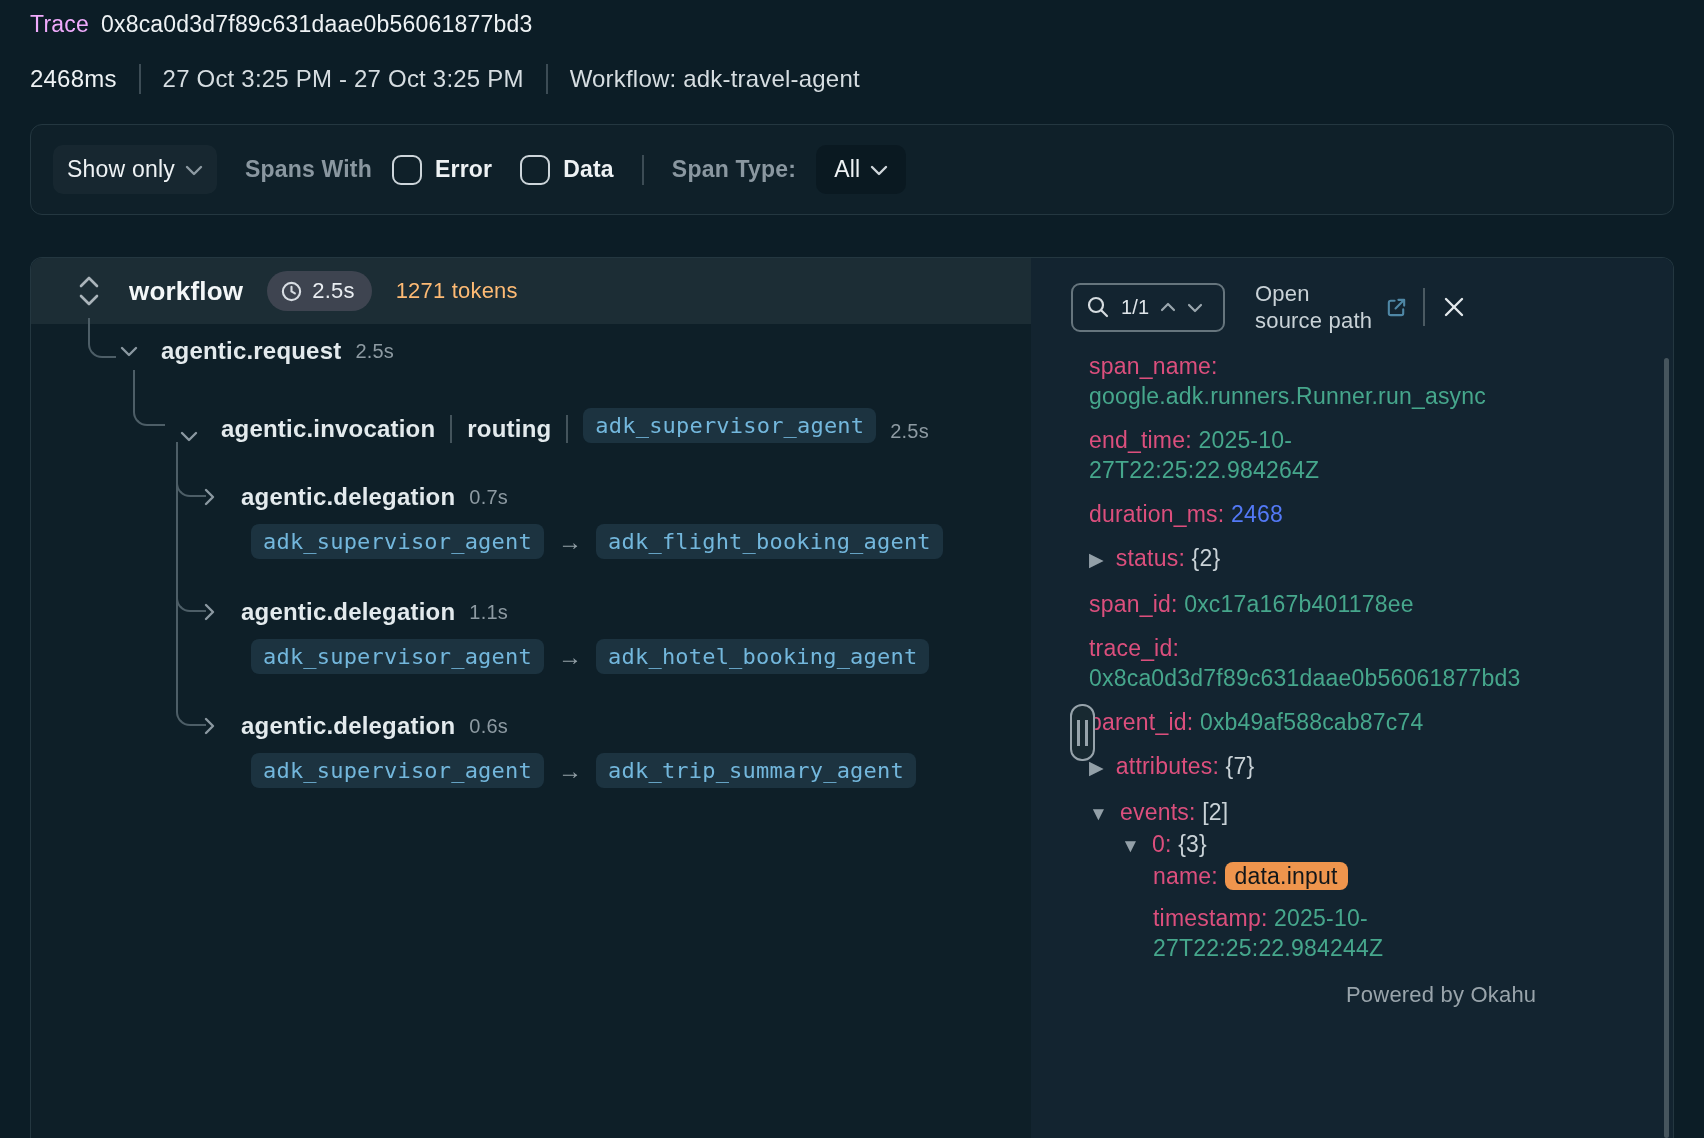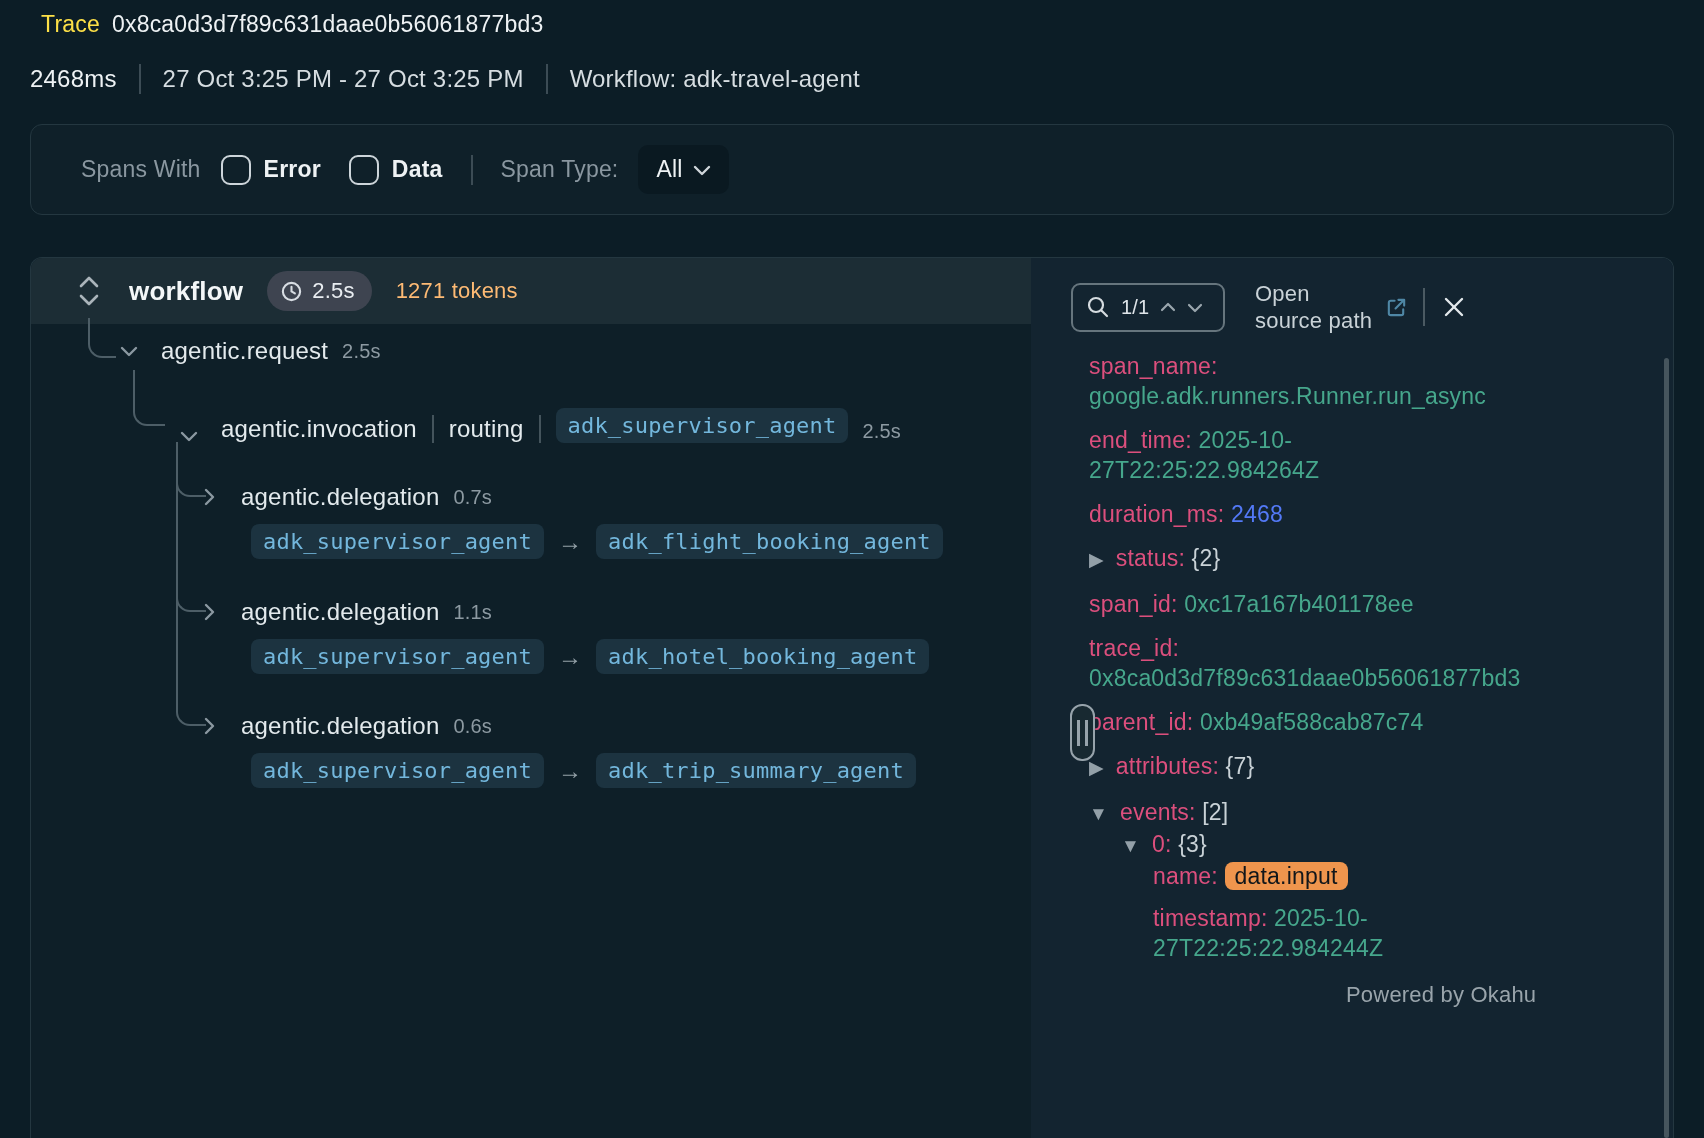--- a/index.html
+++ b/index.html
@@ -7,57 +7,57 @@
   .stage {
     position:relative; width:1704px; height:1138px; overflow:hidden;
     background:#0c1d26; color:#e8eef0;
     font-family:"Liberation Sans","DejaVu Sans",sans-serif;
     letter-spacing:.2px;
   }
   svg { display:block; }
 
   
   .trace-line { position:absolute; left:30px; top:11px; font-size:23px; display:flex; gap:12px; align-items:baseline; }
-  .trace-label { color:#fde047;margin-left:11px; }
+  .trace-label { color:#f0abfc; }
   .trace-id { color:#eef2f4; font-weight:500; }
   .meta-line { position:absolute; left:30px; top:64px; display:flex; align-items:center; gap:22px; font-size:24px; color:#d6dde1; }
   .meta-strong { color:#eef2f4; font-weight:500; }
   .vdiv { width:2px; height:30px; background:#3c4c55; }
 
   
   .filterbar {
     position:absolute; left:30px; top:124px; width:1644px; height:91px;
     border:1px solid #243740; border-radius:12px; background:#0f2029;
     display:flex; align-items:center; padding:0 22px; font-size:23px;
   }
   .chip { display:flex; align-items:center; gap:10px; padding:11px 14px; border-radius:10px; background:rgba(255,255,255,.035); cursor:pointer; }
   .chip.dark { background:#0a1921; padding:11px 18px; }
   .chip .lbl { color:#eef2f4; font-weight:500; }
-  .muted { color:#8a97a0; }
+  .muted { color:#8a97a0;font-weight:bold; }
   .cb { width:30px; height:30px; border:2px solid #cdd5da; border-radius:9px; background:transparent; }
   .cb-label { color:#eef2f4; font-weight:600; }
   .fgap-lg { margin-left:28px; } .fgap-md { margin-left:20px;text-align:right; } .fgap-sm { margin-left:13px; }
 
   
   .panel {
     position:absolute; left:30px; top:257px; width:1644px; height:881px;
     border:1px solid #243740; border-bottom:none; border-radius:12px 12px 0 0;
     display:flex; overflow:hidden;
   }
   .left-pane { width:1000px; display:flex; flex-direction:column; }
   .strip { height:66px; background:#1c2d35; display:flex; align-items:center; padding-left:46px; flex:none; }
   .wf-title { margin-left:28px; font-size:26px; font-weight:700; color:#f3f7f8; }
   .pill { margin-left:24px; display:flex; align-items:center; gap:9px; background:#3e4450; border-radius:999px; padding:7px 17px 7px 13px; }
   .pill-text { font-size:22px; color:#e9edf1; font-weight:500; }
   .tokens { margin-left:24px; font-size:22px; color:#fdba74; }
   .tree { position:relative; flex:1; background:#0e1f28; }
 
   .conn { position:absolute; border-left:2px solid #4d5e67; border-bottom:2px solid #4d5e67; border-bottom-left-radius:14px; }
   .trow { position:absolute; display:flex; align-items:center; white-space:nowrap; }
-  .trow .name { font-size:24px; color:#e3eaed; font-weight:400; }
+  .trow .name { font-size:24px; color:#e3eaed; font-weight:700; }
   .dur { font-size:20px; color:#8d9aa2; margin-left:14px; }
   .tdiv { width:2px; height:28px; background:#44545c; margin:0 15px; }
   .abadge {
     font-family:"DejaVu Sans Mono","Liberation Mono",monospace;
     font-size:22px; color:#73b7dc; background:#1c3340; border-radius:8px;
     padding:5px 12px; cursor:pointer;
   }
   .arrow { color:#94a1a8; font-size:24px; margin:0 14px; }
   .chev { color:#8b98a1; }
 
@@ -101,20 +101,28 @@
   </div>
   <div class="meta-line">
     <span class="meta-strong">2468ms</span>
     <span class="vdiv"></span>
     <span>27 Oct 3:25 PM - 27 Oct 3:25 PM</span>
     <span class="vdiv"></span>
     <span>Workflow: adk-travel-agent</span>
   </div>
 
   <div class="filterbar">
+    <div class="chip">
+      <span class="lbl">Show only</span>
+      <span class="chev">
+        <svg width="18" height="12" viewBox="0 0 18 12">
+            <polyline points="2,3 9,10 16,3" fill="none" stroke="#8d9aa2" stroke-width="2.4" stroke-linecap="round" stroke-linejoin="round"></polyline>
+          </svg>
+      </span>
+    </div>
     <span class="muted fgap-lg">Spans With</span>
     <span class="cb fgap-md"></span>
     <span class="cb-label fgap-sm">Error</span>
     <span class="cb fgap-lg"></span>
     <span class="cb-label fgap-sm">Data</span>
     <span class="vdiv fgap-lg"></span>
     <span class="muted fgap-lg">Span Type:</span>
     <div class="chip dark fgap-md">
       <span class="lbl">All</span>
       <span class="chev">

